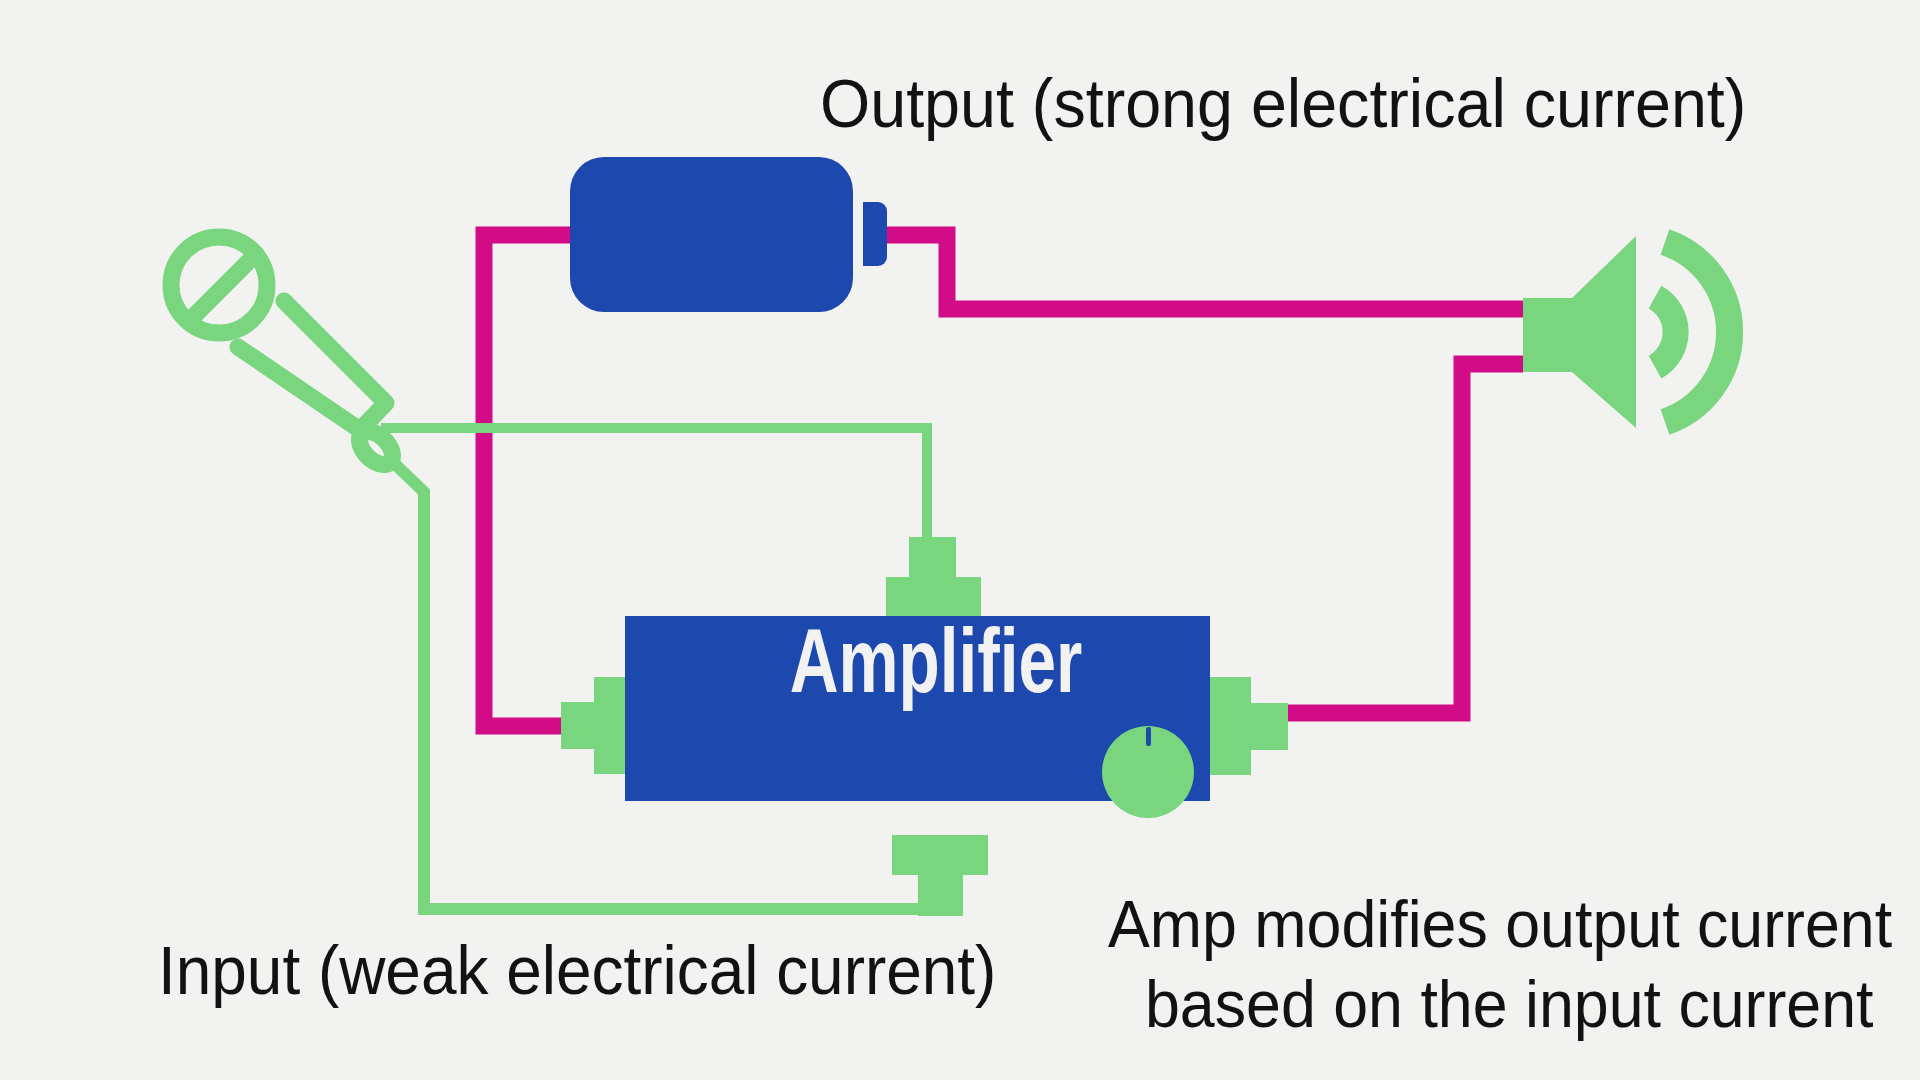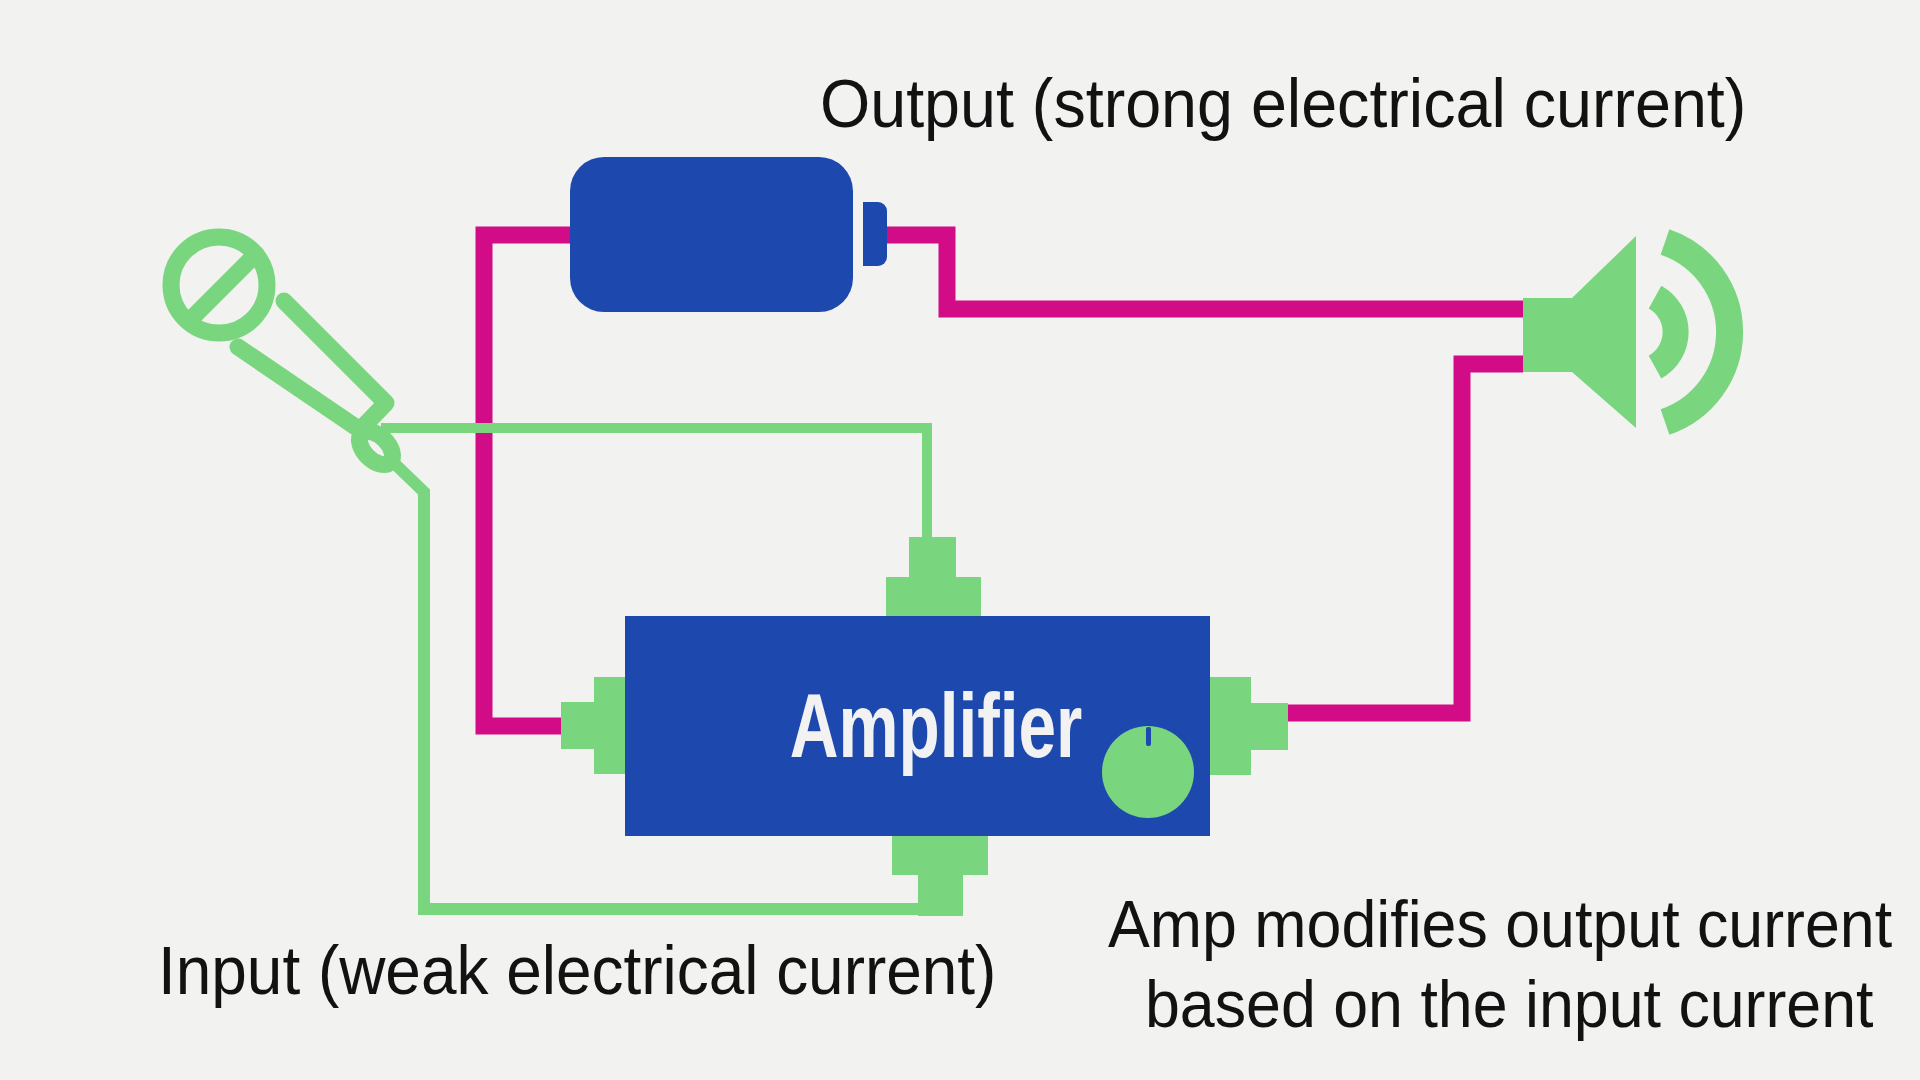--- a/index.html
+++ b/index.html
@@ -22,22 +22,22 @@
 
   .battery-body{
     position:absolute; left:570px; top:157px; width:283px; height:155px;
     background:var(--blue); border-radius:34px;
   }
   .battery-nub{
     position:absolute; left:863px; top:202px; width:24px; height:64px;
     background:var(--blue); border-radius:0 9px 9px 0;
   }
   .amp-box{
-    position:absolute; left:625px; top:616px; width:585px; height:220px;
-    background:var(--blue); display:flex; align-items:center; justify-content:center;
+    position:absolute; left:625px; top:616px; width:585px; height:185px;
+    background:var(--blue); display:flex; justify-content:center;
   }
   .amp-label{
     font-size:90px; font-weight:bold; color:var(--on-blue);
     transform:scaleX(0.75); margin-left:37px; white-space:nowrap; line-height:1;
   }
   .knob{
     position:absolute; left:1102px; top:726px; width:92px; height:92px;
     border-radius:50%; background:var(--green);
   }
   .knob-tick{

